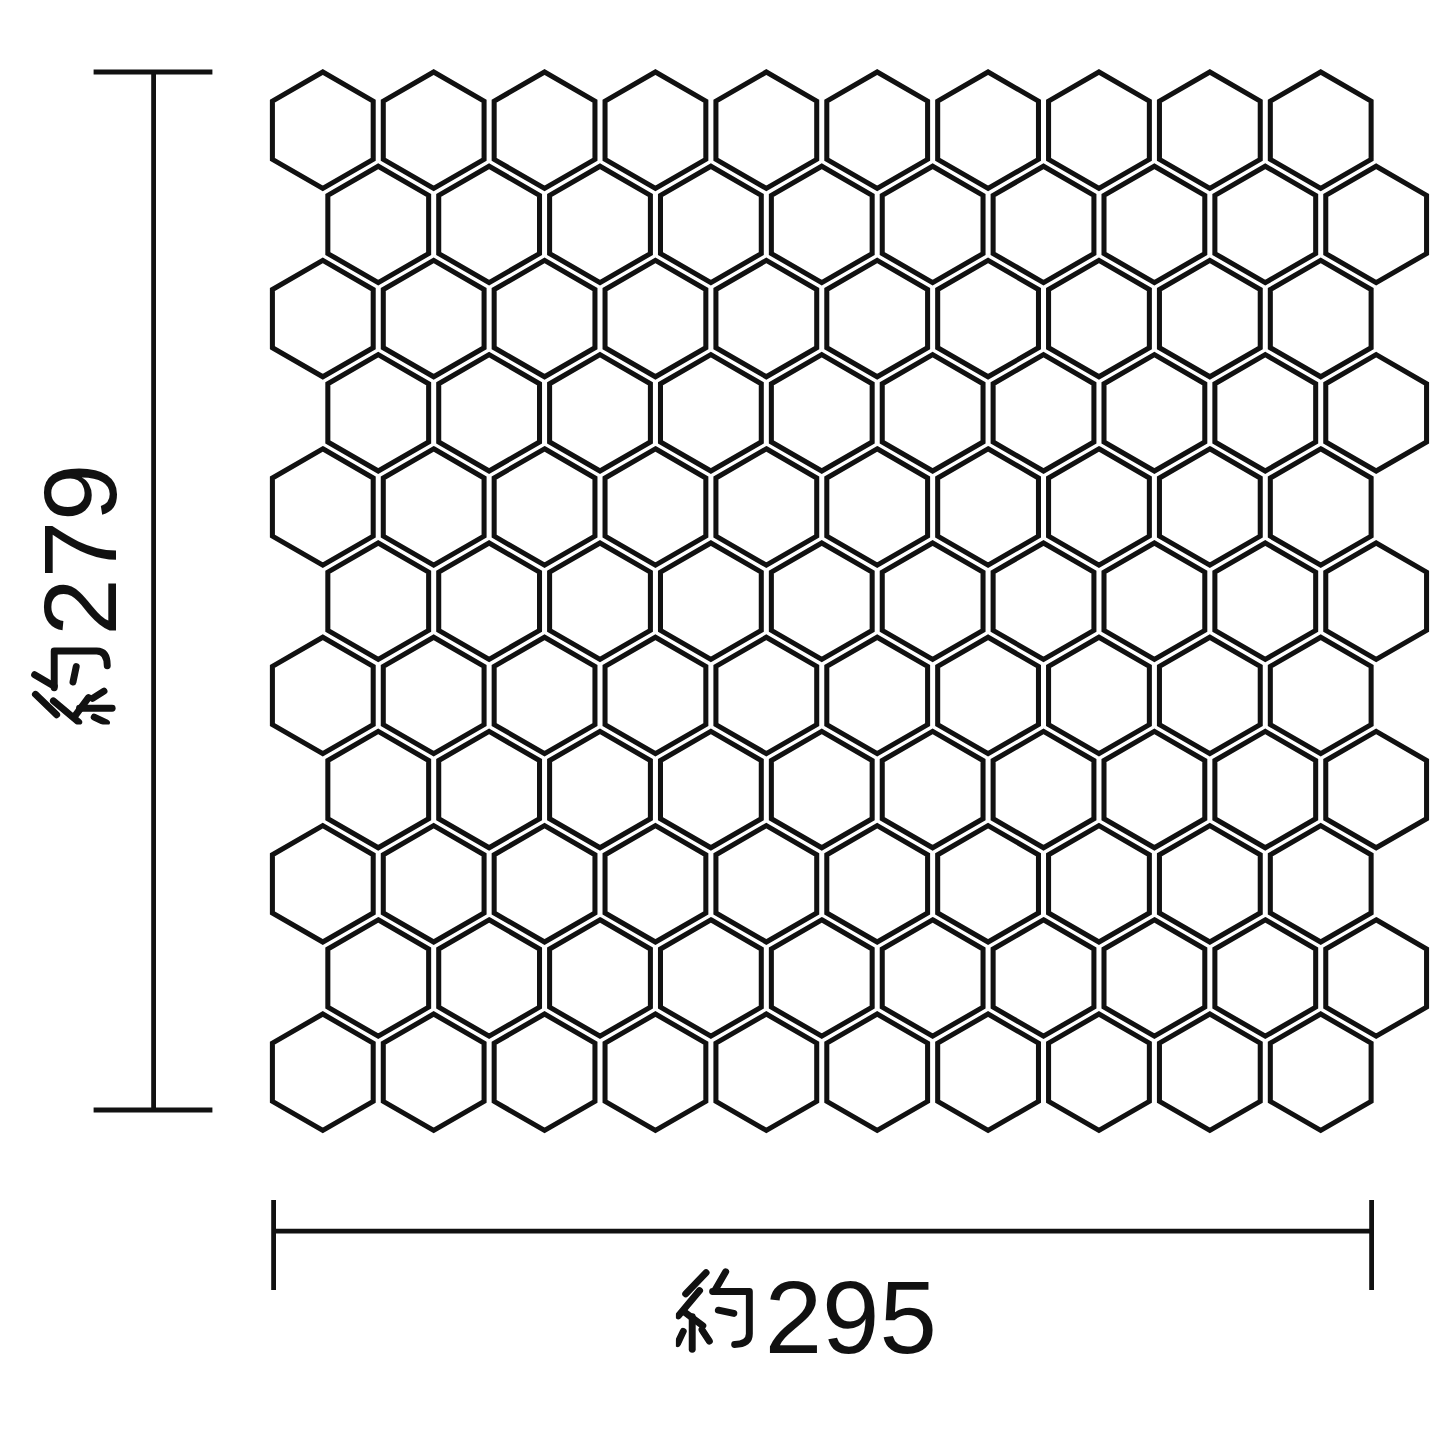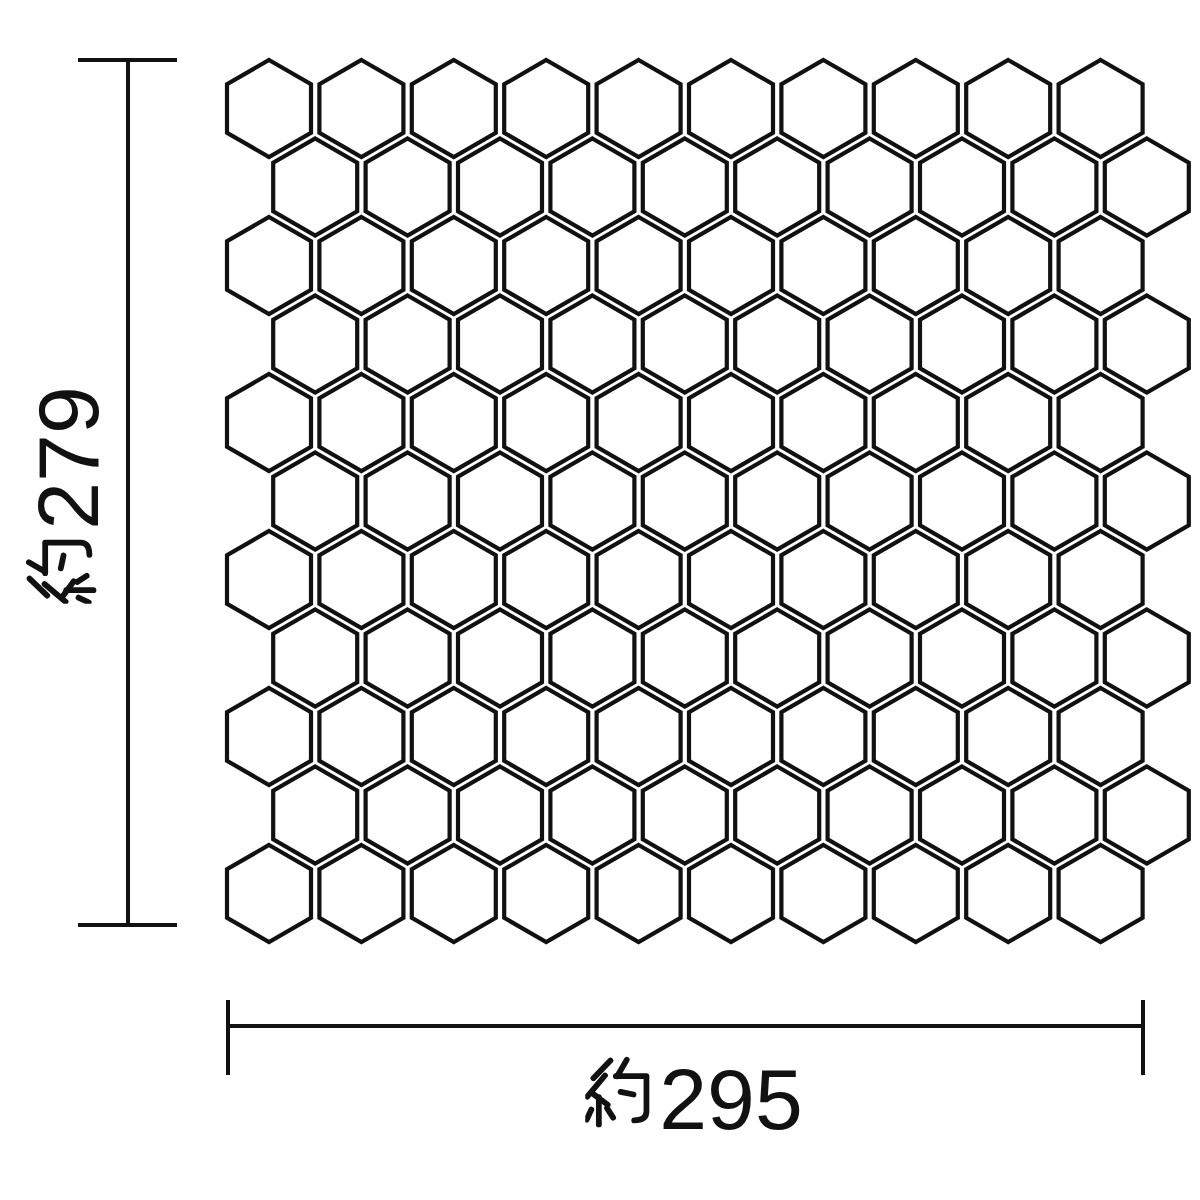--- a/index.html
+++ b/index.html
@@ -48,21 +48,21 @@
   }
   .yaku path{
     fill:none;
     stroke:var(--stroke);
     stroke-width:8.5;
     stroke-linecap:round;
     stroke-linejoin:round;
   }
   
   .dim-label.h{
-    left:694px;top:1098px;
+    left:672px;top:1098px;
     transform:translate(-50%,-50%);
   }
   
   .dim-label.v{
     left:67px;top:495px;
     transform:translate(-50%,-50%) rotate(-90deg);
   }
 </style>
 </head>
 <body>

